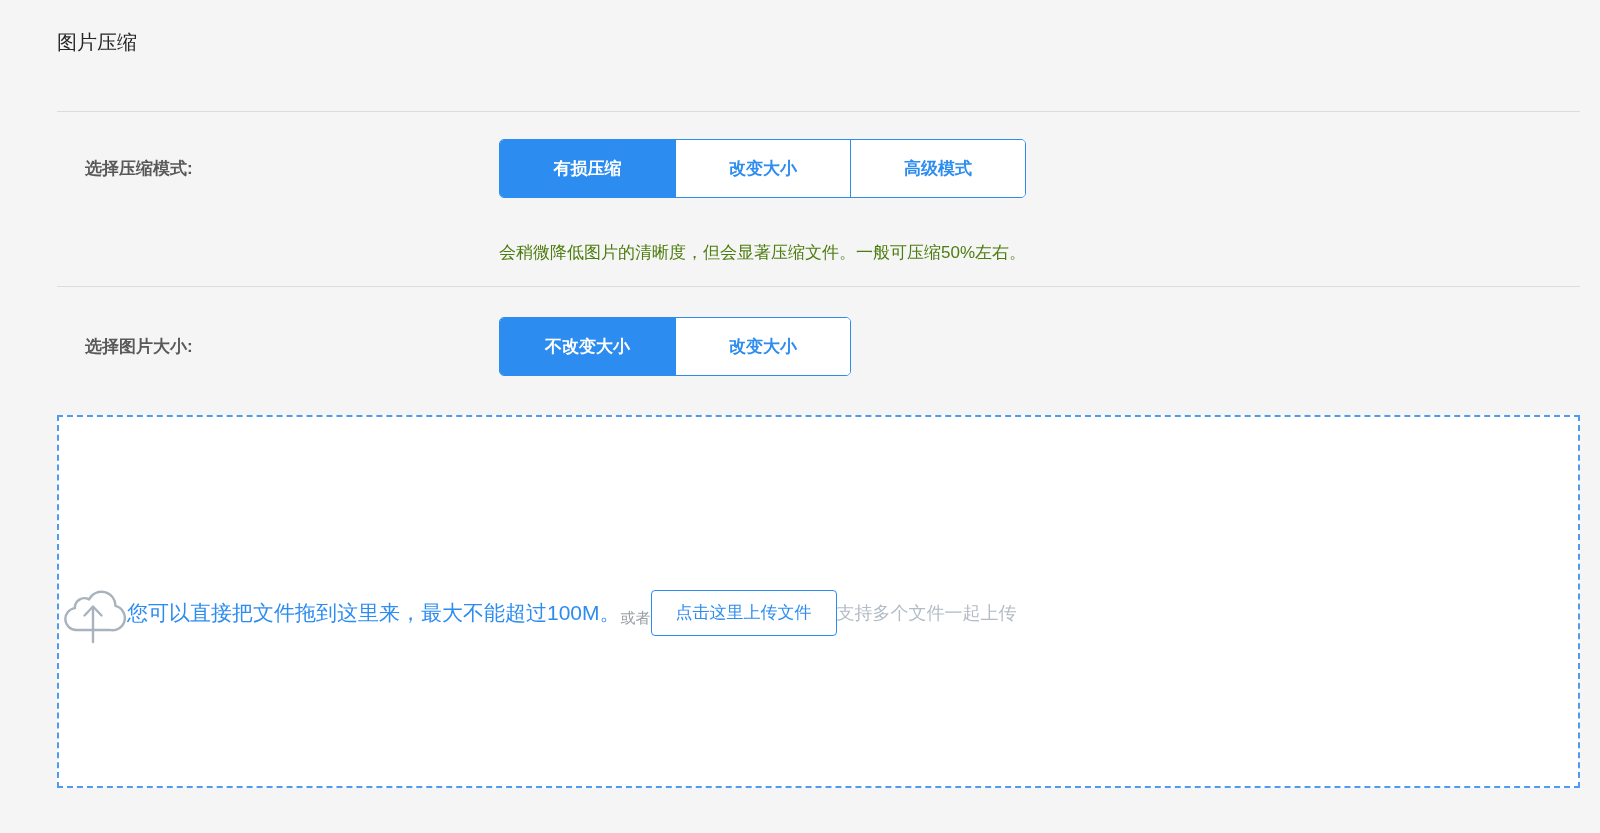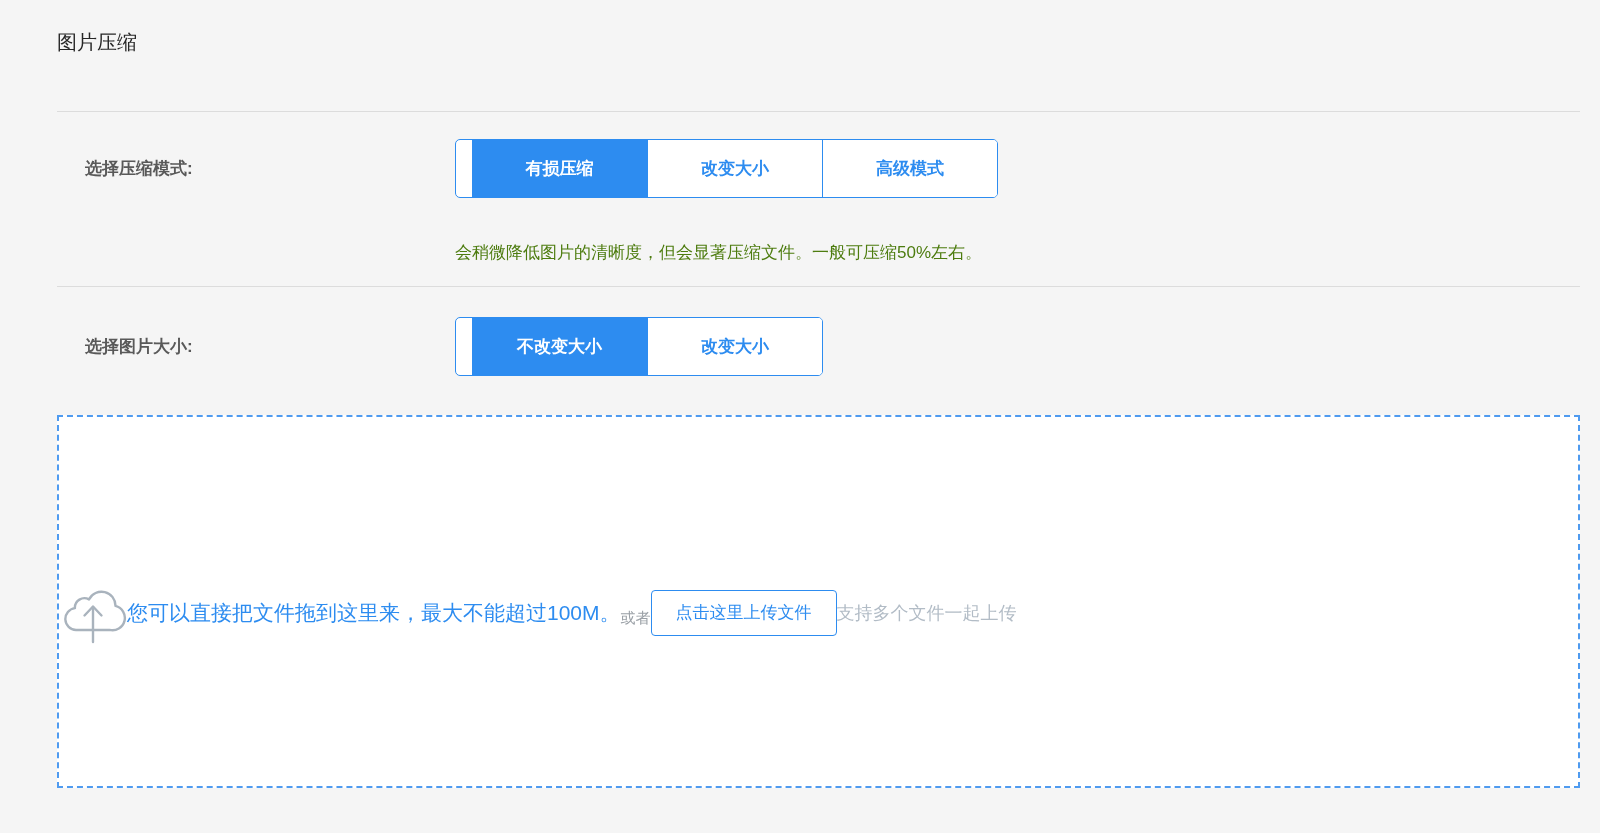--- a/index.html
+++ b/index.html
@@ -21,40 +21,40 @@
     font-weight: 500;
     color: #262626;
   }
   .divider {
     height: 1px;
     background: #dcdcdc;
   }
   .row {
     display: flex;
     align-items: flex-start;
+    gap: 44px;
   }
   .row-mode { padding: 27px 0 22px 0; }
   .row-size { padding: 30px 0 39px 0; }
   .row-label {
     width: 398px;
     padding-left: 28px;
     height: 59px;
     display: flex;
     align-items: center;
     font-size: 17px;
     font-weight: 700;
     color: #595959;
   }
   .btn-group {
     display: inline-flex;
     border: 1px solid #2d8cf0;
     border-radius: 5px;
     overflow: hidden;
     background: #ffffff;
-    padding-left: 16px;
   }
   .seg-btn {
     width: 175px;
     height: 57px;
     display: flex;
     align-items: center;
     justify-content: center;
     font-size: 17px;
     font-weight: 700;
     color: #2d8cf0;

